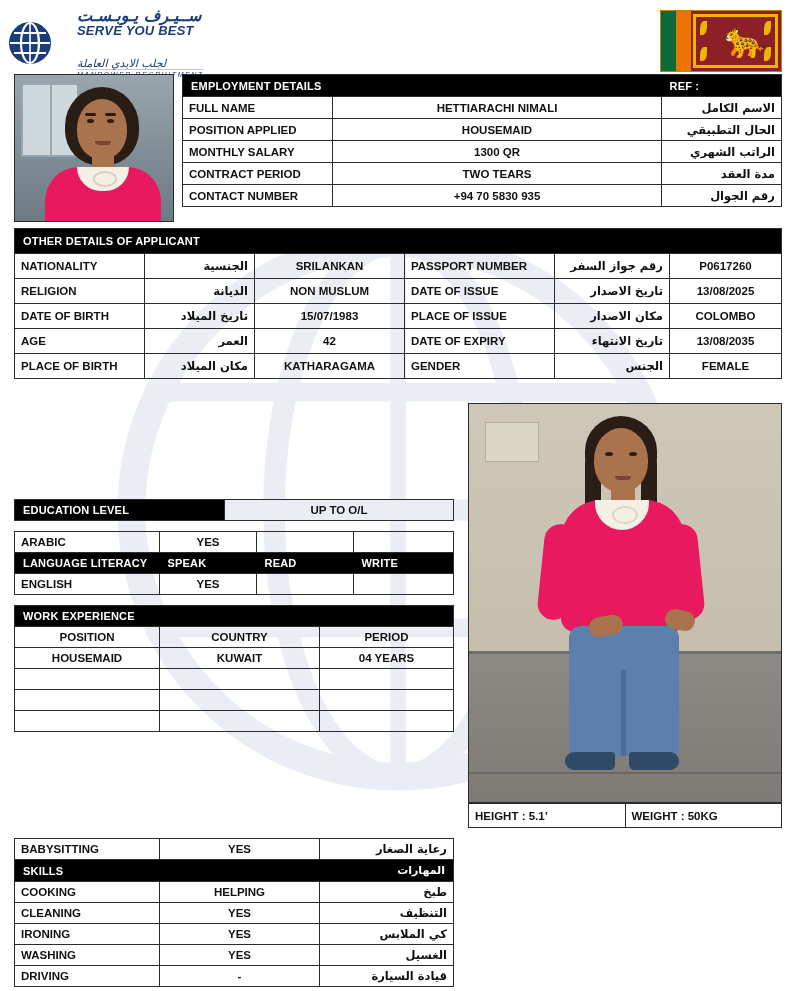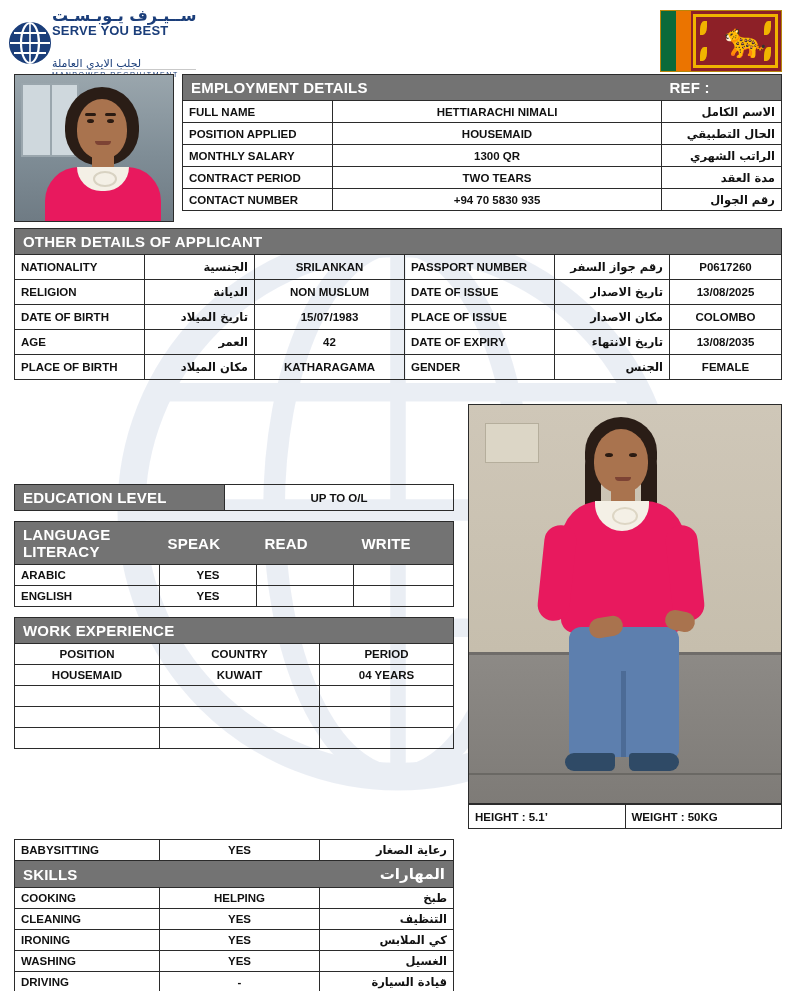--- a/index.html
+++ b/index.html
@@ -24,21 +24,21 @@
     z-index: 0;
   }
   .watermark svg { opacity: .10; }
 
   .content { position: relative; z-index: 2; }
 
   
   .header { position: relative; height: 72px; }
   .logo-wrap {
     position: absolute; left: 8px; top: 8px;
-    display: flex; align-items: center; gap: 0;
+    display: flex; align-items: center; gap: 25px; font-style: italic;
   }
   .logo-mark { width: 44px; height: 44px; }
   .logo-text { line-height: 1.02; }
   .logo-ar {
     font-family: "DejaVu Sans", sans-serif;
     font-size: 16px; font-weight: bold; color: #1b3e7a; letter-spacing: 1px;
   }
   .logo-en { font-size: 13px; font-weight: bold; color: #1b3e7a; letter-spacing: .2px; }
   .logo-ar2 { font-family: "DejaVu Sans", sans-serif; font-size: 11px; color: #1b3e7a; margin-top: 20px; }
   .logo-sub { font-size: 7px; color: #1b3e7a; letter-spacing: 1.6px; border-top: 1px solid #c9c9c9; padding-top: 1px; }
@@ -57,21 +57,21 @@
     flex: 1; background: #8d2027; border: 3px solid #f0b400; margin: 3px 3px 3px 2px;
     position: relative;
   }
   .flag .lion { position: absolute; right: 8px; top: 6px; font-size: 34px; color: #f0b400; line-height: 1; }
   .flag .leaf { position: absolute; width: 7px; height: 14px; background: #f0b400; border-radius: 60% 0 60% 0; }
 
   
   table { border-collapse: collapse; }
   .bd { border: 1px solid #2b2b2b; }
   .hdr {
-    background: #737373; color: #fff; font-weight: bold; font-size: 15px;
+    background: #000000; color: #fff; font-weight: bold; font-size: 11px;
     padding: 4px 8px; letter-spacing: .2px;
   }
   td { font-size: 11.5px; padding: 3px 6px; }
   .ar { font-family: "DejaVu Sans", sans-serif; direction: rtl; }
   .b { font-weight: bold; }
   .c { text-align: center; }
   .r { text-align: right; }
 
   
   .top-block { position: relative; margin: 2px 14px 0 14px; display: flex; gap: 8px; }
@@ -321,30 +321,30 @@
               <td class="bd b c">UP TO O/L</td>
             </tr>
           </tbody>
             </table>
         </div>
 
         <div class="lang">
           <table class="bd">
             <tbody>
                 <tr>
+              <td class="bd b">ARABIC</td>
+              <td class="bd b c">YES</td>
+              <td class="bd b c"></td>
+              <td class="bd b c"></td>
+            </tr>
+            <tr>
               <td class="hdr" style="width:145px">LANGUAGE LITERACY</td>
               <td class="hdr" style="width:97px">SPEAK</td>
               <td class="hdr" style="width:97px">READ</td>
               <td class="hdr">WRITE</td>
-            </tr>
-            <tr>
-              <td class="bd b">ARABIC</td>
-              <td class="bd b c">YES</td>
-              <td class="bd b c"></td>
-              <td class="bd b c"></td>
             </tr>
             <tr>
               <td class="bd b">ENGLISH</td>
               <td class="bd b c">YES</td>
               <td class="bd b c"></td>
               <td class="bd b c"></td>
             </tr>
           </tbody>
             </table>
         </div>

